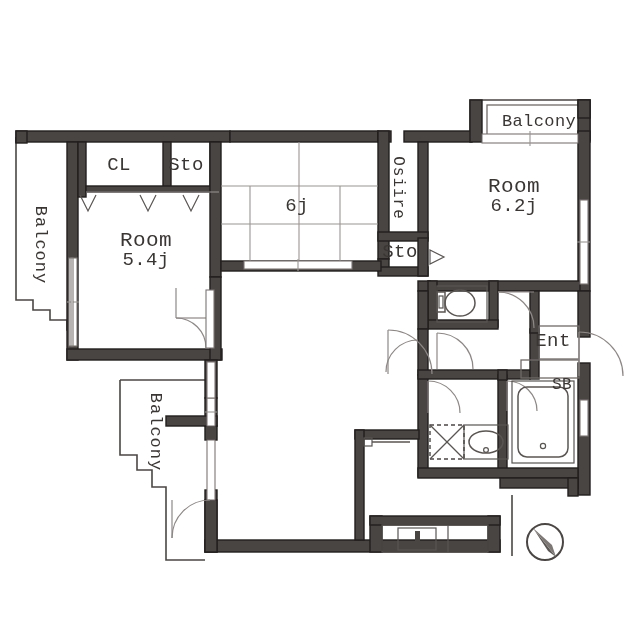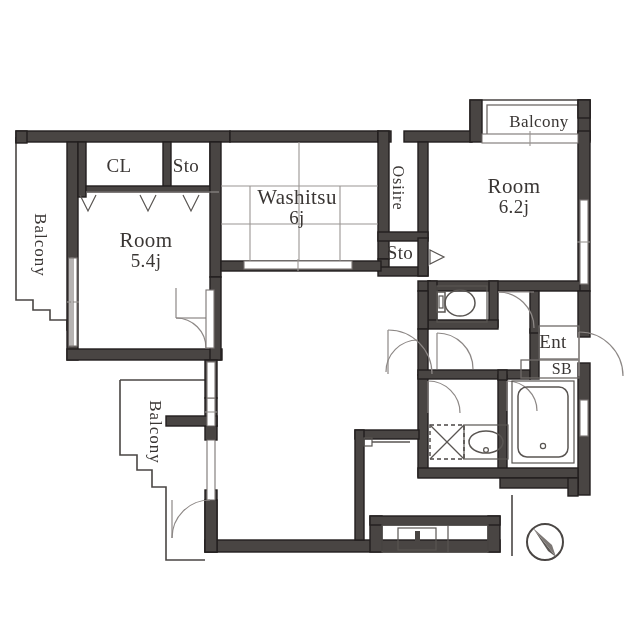--- a/index.html
+++ b/index.html
@@ -21,21 +21,21 @@
   #plan-svg {
     position: absolute;
     left: 0;
     top: 0;
     width: 640px;
     height: 640px;
   }
   .lbl {
     position: absolute;
     color: #3a3634;
-    font-family: Liberation Serif, serif;
+    font-family: Liberation Mono, monospace;
     white-space: nowrap;
     line-height: 1.02;
     text-align: center;
     letter-spacing: 0.4px;
   }
   .lbl-vert {
     writing-mode: vertical-rl;
     text-orientation: mixed;
     letter-spacing: 1px;
   }
@@ -291,36 +291,35 @@
     <span>Room</span>
     <span class="sub">5.4j</span>
   </div>
 
   <div class="lbl lbl-room" style="left:514px; top:196px; transform:translate(-50%,-50%);">
     <span>Room</span>
     <span class="sub">6.2j</span>
   </div>
 
   <div class="lbl lbl-room" style="left:297px; top:207px; transform:translate(-50%,-50%);">
-    <span>Washitsu</span>
     <span class="sub">6j</span>
   </div>
 
 
   <div class="lbl lbl-vert lbl-bal" style="left:40px; top:245px; transform:translate(-50%,-50%);">Balcony</div>
 
   <div class="lbl lbl-vert lbl-bal" style="left:155px; top:432px; transform:translate(-50%,-50%);">Balcony</div>
 
   <div class="lbl lbl-bal" style="left:539px; top:122px; transform:translate(-50%,-50%);">Balcony</div>
 
   <div class="lbl lbl-md" style="left:119px; top:166px; transform:translate(-50%,-50%);">CL</div>
 
   <div class="lbl lbl-md" style="left:186px; top:166px; transform:translate(-50%,-50%);">Sto</div>
 
   <div class="lbl lbl-vert lbl-sm" style="left:398px; top:188px; transform:translate(-50%,-50%);">Osiire</div>
 
   <div class="lbl lbl-md" style="left:400px; top:253px; transform:translate(-50%,-50%);">Sto</div>
 
   <div class="lbl lbl-md" style="left:553px; top:342px; transform:translate(-50%,-50%);">Ent</div>
 
-  <div class="lbl lbl-sm" style="left:562px; top:369px; transform:translate(-50%,-50%);">SB</div>
+  <div class="lbl lbl-sm" style="left:562px; top:385px; transform:translate(-50%,-50%);">SB</div>
 
 </div>
 
 </body></html>

